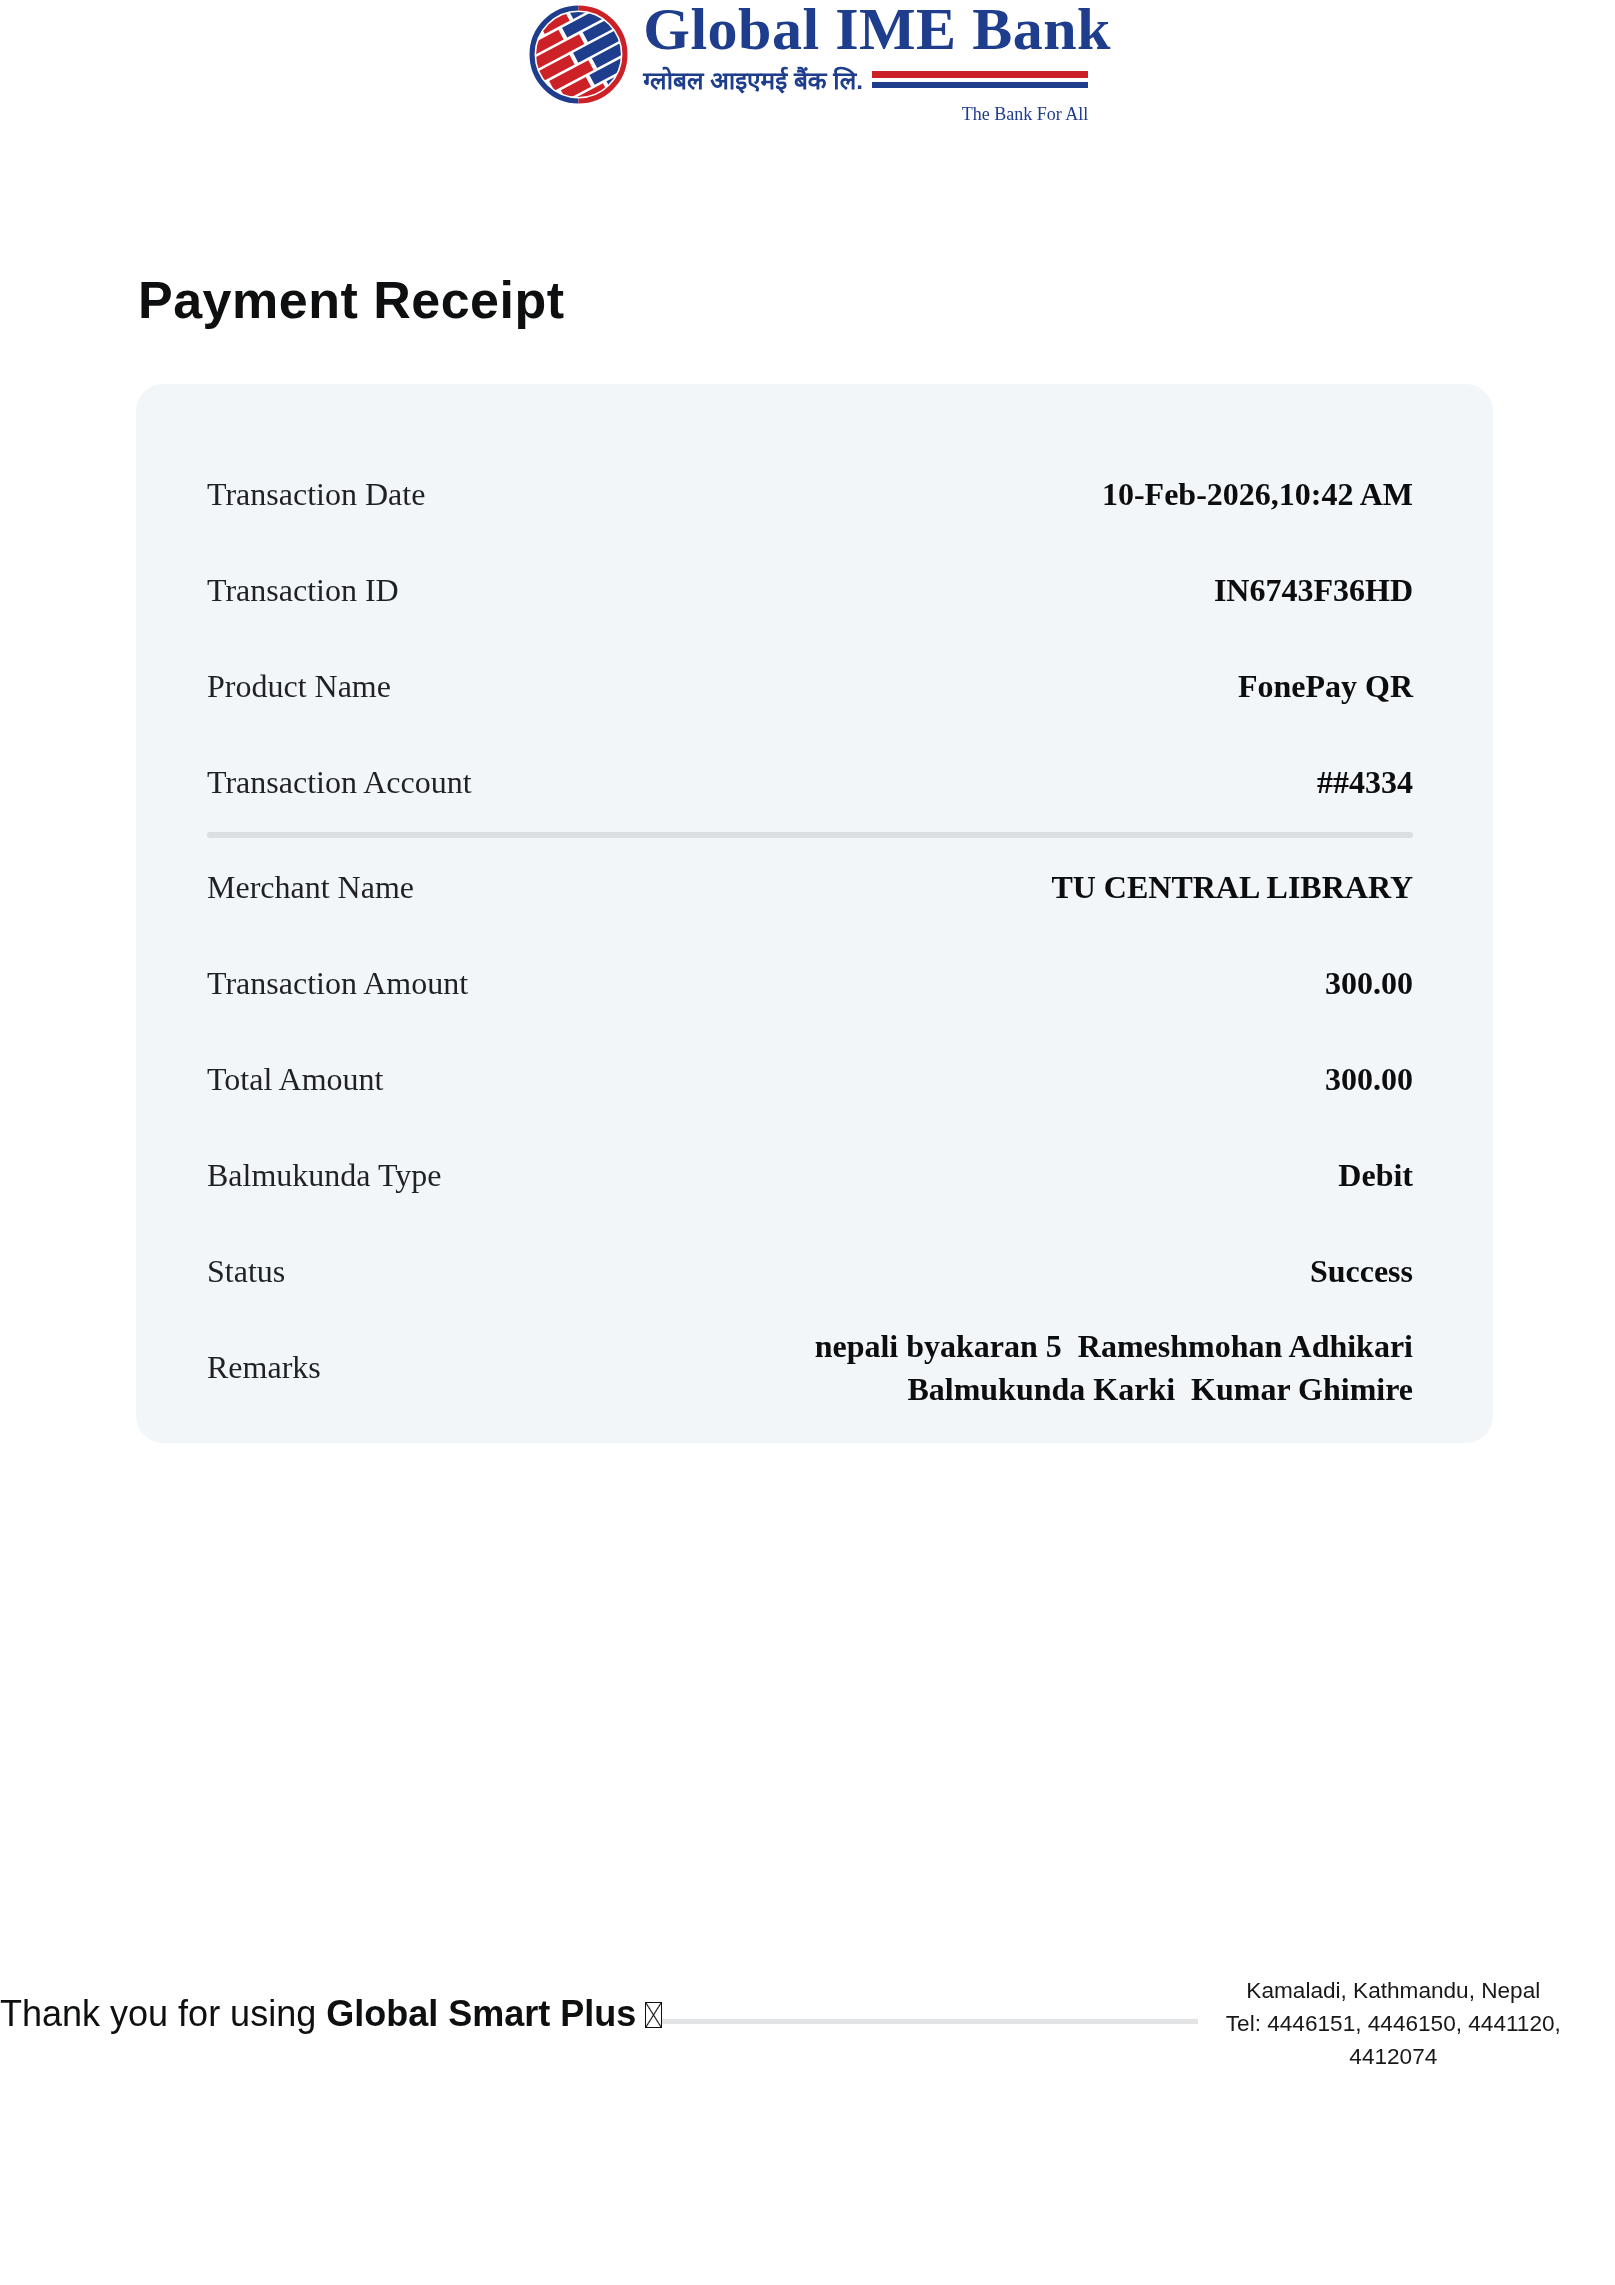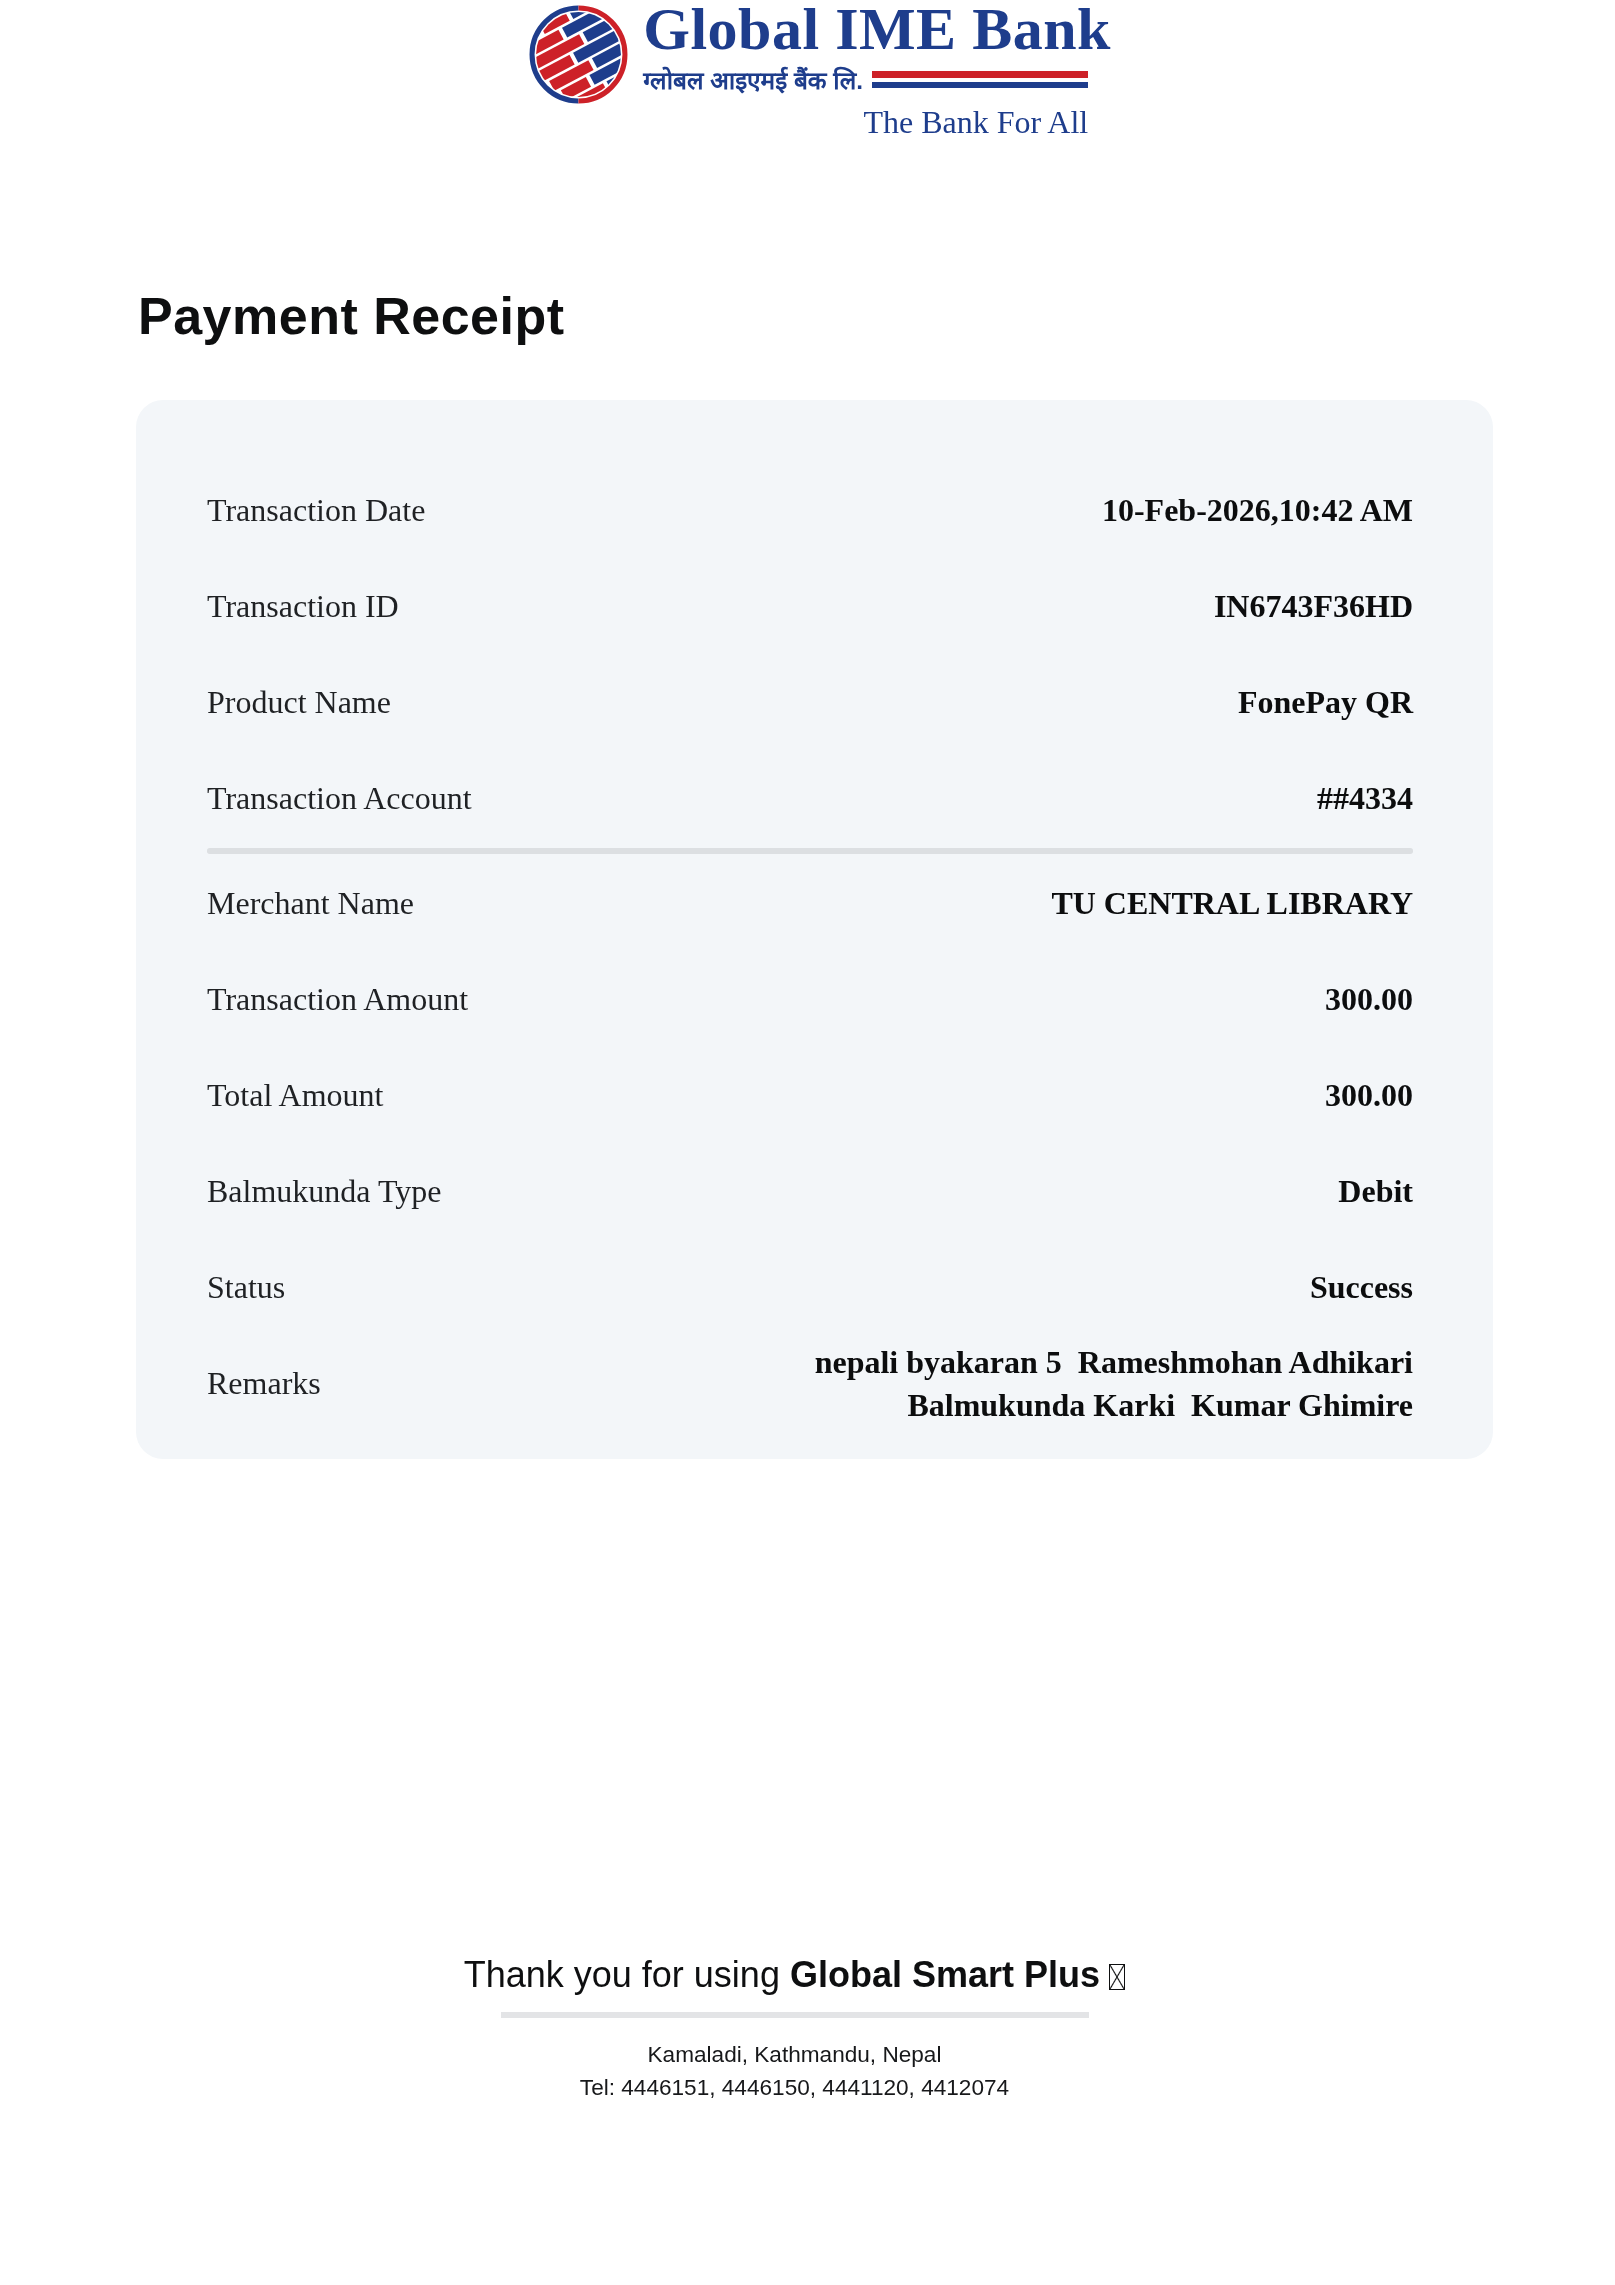--- a/index.html
+++ b/index.html
@@ -35,21 +35,21 @@
     font-size: 24.4px;
     color: #1e3d8c;
     white-space: nowrap;
     flex: 0 0 auto;
   }
   .brand-lines { flex: 1 1 auto; margin-left: 9px; }
   .brand-line-red  { height: 6.3px; background: #cd2128; }
   .brand-line-blue { height: 6.3px; background: #1e3d8c; margin-top: 4.5px; }
   .tagline {
     font-family: "Liberation Serif", serif;
-    font-size: 32px;
+    font-size: 18px;
     color: #1e3d8c;
     text-align: right;
     margin-top: 7.2px;
   }
 
   
   .page-title {
     margin: 145px 16px 0 138px;
     font-size: 52px;
     font-weight: 700;
@@ -93,21 +93,21 @@
     border-radius: 2.7px;
     margin: 1.8px 0;
   }
 
   
   .footer {
     position: absolute;
     left: 0; right: 27px;
     top: 1954px;
     display: flex;
-    flex-direction: column;
+    flex-direction: row;
     align-items: center;
   }
   .thanks-line { font-size: 36px; font-weight: 400; color: #0e0f10; white-space: nowrap; }
   .thanks-line strong { font-weight: 700; }
   .tofu-box {
     display: inline-block;
     width: 16.3px; height: 26px;
     border: 1.8px solid #0e0f10;
     margin-left: 9px;
     vertical-align: -2.7px;

